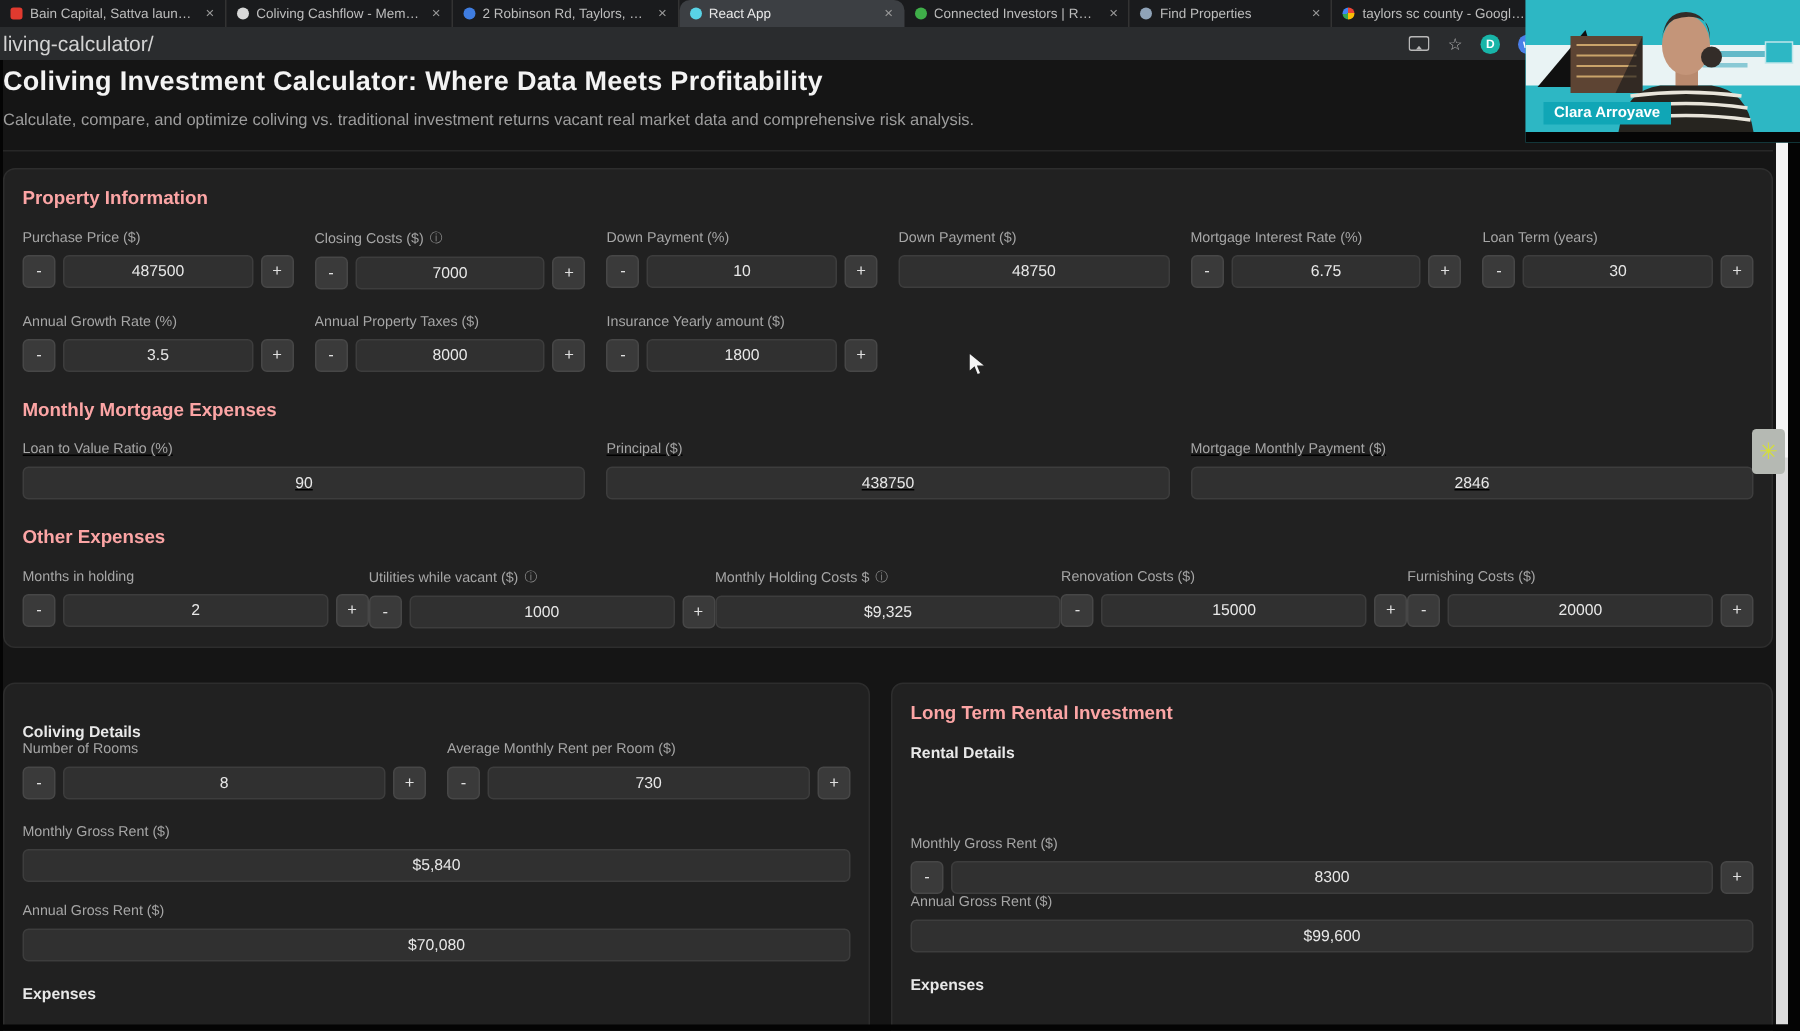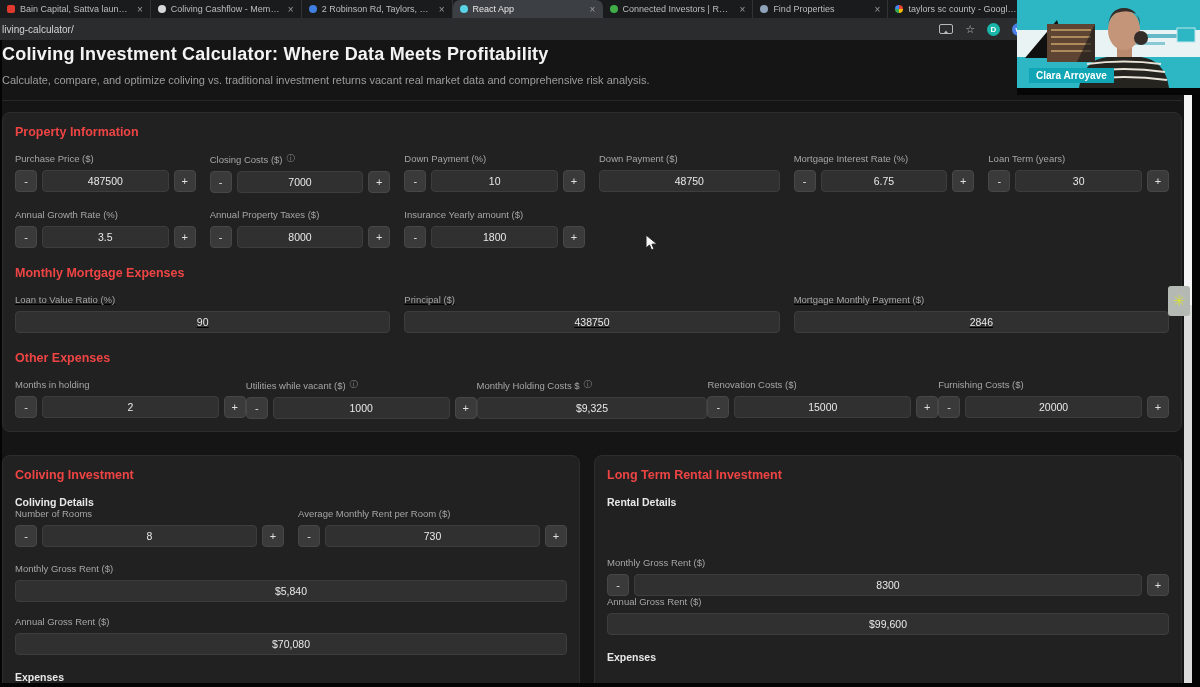--- a/index.html
+++ b/index.html
@@ -16,37 +16,37 @@
   .fav-red { background:#e03a2f; border-radius:2px; }
   .fav-white { background:#d8d8d8; }
   .fav-blue { background:#3f7de0; }
   .fav-react { background:#59d3e6; }
   .fav-green { background:#3fae49; }
   .fav-gray { background:#8fa3b8; }
   .fav-google { background:conic-gradient(#ea4335 0 25%, #fbbc05 25% 50%, #34a853 50% 75%, #4285f4 75% 100%); }
   .new-tab { display:flex; align-items:center; padding:0 10px; color:#bdbdbd; font-size:12px; }
 
   .url-row { position:absolute; left:0; top:18px; width:1200px; height:22px; background:#2a2c2e; display:flex; align-items:center; }
-  .url-text { color:#d2d2d2; font-size:10px; padding-left:2px; flex:1; }
+  .url-text { color:#d2d2d2; font-size:14px; padding-left:2px; flex:1; }
   .url-icons { display:flex; align-items:center; gap:12px; padding-right:175px; }
   .cast-icon svg { display:block; }
   .star-glyph { color:#b8b8b8; font-size:11px; }
   .ext-badge { width:13px; height:13px; border-radius:50%; color:#fff; font-size:8px; font-weight:bold; display:flex; align-items:center; justify-content:center; }
   .ext-1 { background:#18b5a8; }
   .ext-2 { background:#4a7fe8; }
 
   
   .page-header { position:absolute; left:2px; top:44px; width:1180px; border-bottom:1px solid rgba(255,255,255,0.08); padding-bottom:14px; }
   .page-title { font-size:18px; font-weight:bold; color:#f3f3f3; letter-spacing:0.2px; }
   .page-subtitle { font-size:11px; color:#9d9d9d; margin-top:9px; }
 
   
   .card { position:absolute; background:#212121; border:1px solid #2d2d2d; border-radius:8px; padding:12px; }
   .main-card { left:2px; top:112px; width:1180px; height:320px; }
-  .sec-h { font-size:12.5px; font-weight:bold; color:#ef4444; }
+  .sec-h { font-size:12.5px; font-weight:bold; color:#fca5a5; }
   .sub-h { font-size:10.5px; font-weight:bold; color:#e8e8e8; }
   .field-label { font-size:9.5px; color:#a6a6a6; margin-bottom:6px; display:flex; align-items:center; gap:4px; white-space:nowrap; overflow:hidden; }
   .info-glyph { font-size:8.5px; color:#8a8a8a; }
   .stepper { display:flex; gap:5px; }
   .btn { width:22px; height:22px; flex:0 0 auto; background:#3a3a3a; border:1px solid #474747; border-radius:4px; color:#e0e0e0; font-size:11px; display:flex; align-items:center; justify-content:center; }
   .input { flex:1; min-width:0; height:22px; background:#303030; border:1px solid #3d3d3d; border-radius:4px; color:#e8e8e8; font-size:10.5px; display:flex; align-items:center; justify-content:center; }
   .ro { width:100%; }
   .g6 { display:grid; grid-template-columns:repeat(6,1fr); gap:14px; }
   .g5 { display:grid; grid-template-columns:repeat(5,1fr); }
   .g3 { display:grid; grid-template-columns:repeat(3,1fr); gap:14px;text-decoration:underline; }
@@ -274,21 +274,20 @@
         <div class="stepper">
           <div class="btn">-</div>
           <div class="input">20000</div>
           <div class="btn">+</div>
         </div>
       </div>
     </div>
   </div>
 
   <div class="card left-card">
-    <div class="sec-h">Coliving Investment</div>
     <div class="sub-h mt14">Coliving Details</div>
     <div class="g2 mt12">
       <div>
         <div class="field-label">Number of Rooms</div>
         <div class="stepper">
           <div class="btn">-</div>
           <div class="input">8</div>
           <div class="btn">+</div>
         </div>
       </div>

